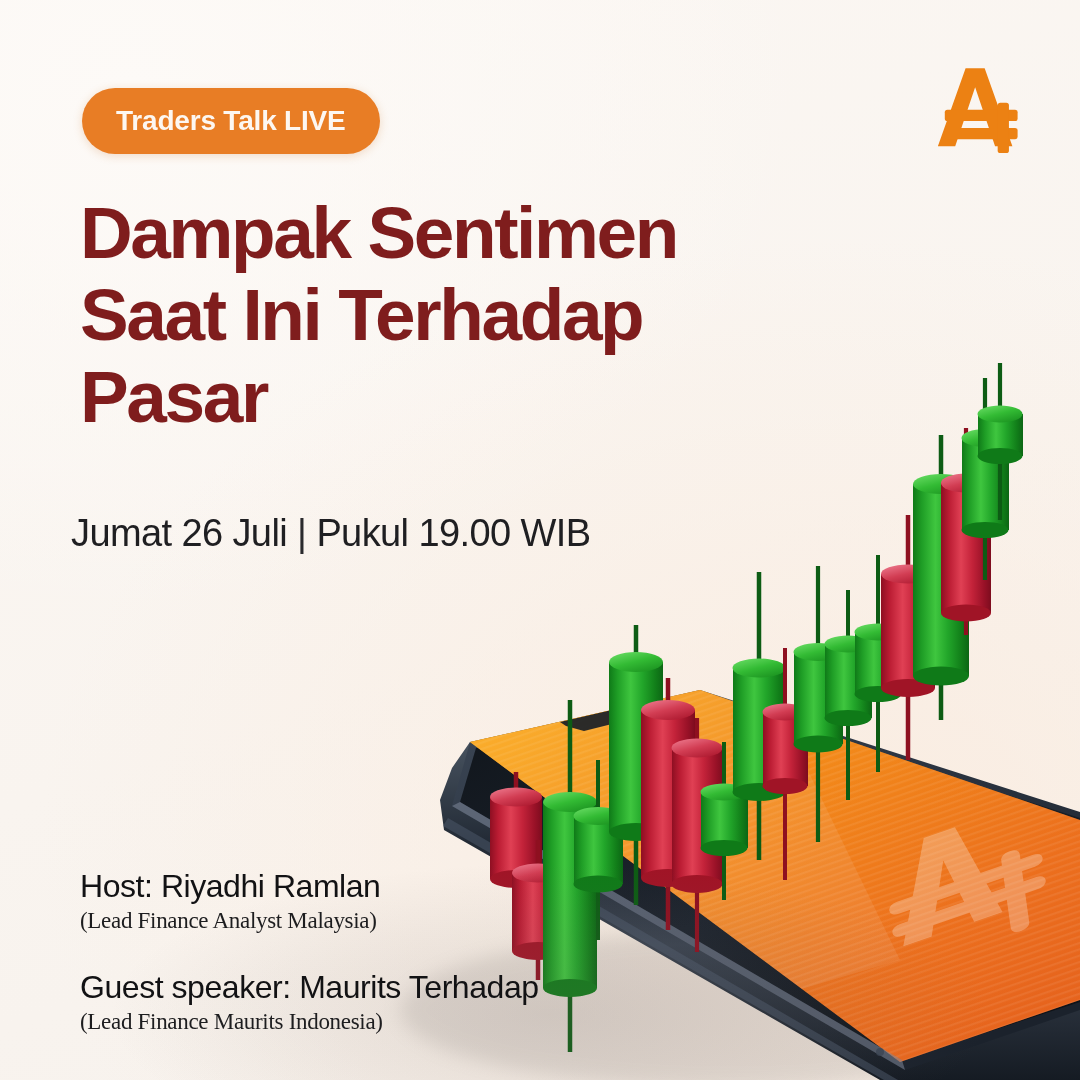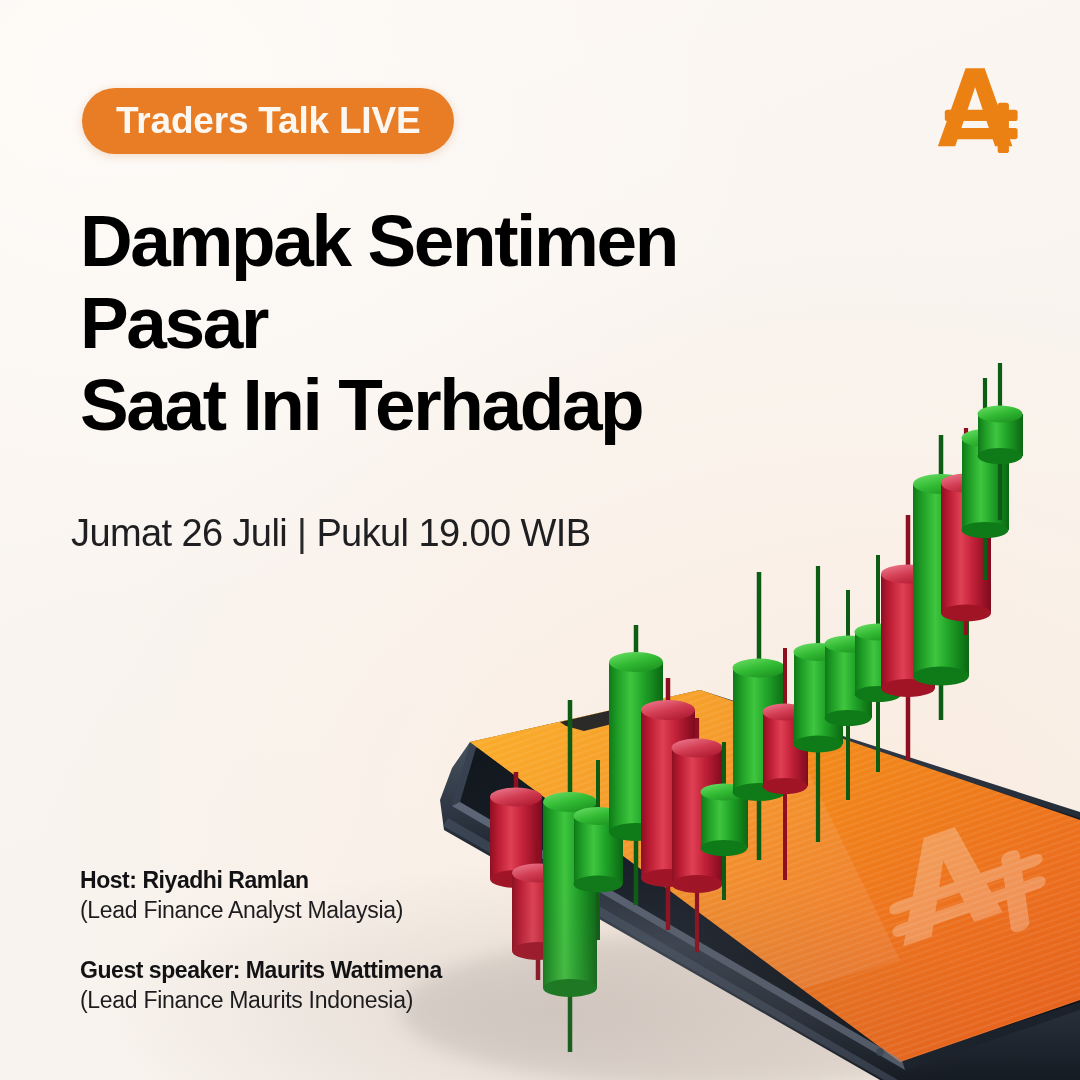--- a/index.html
+++ b/index.html
@@ -37,42 +37,41 @@
   .badge{
     position:absolute; left:82px; top:88px;
     height:66px; padding:0 34px;
     display:flex; align-items:center; justify-content:center;
     background:#e87d25;
     border-radius:34px;
     box-shadow:0 2px 10px rgba(200,110,30,0.22);
   }
   .badge-label{
     color:#fdf7f1;
-    font-size:37px;
+    font-size:28px;
     font-weight:bold;
     letter-spacing:-0.2px;
     white-space:nowrap;
   }
 
   
   .logo{
     position:absolute; right:52px; top:56px;
     width:104px; height:104px;
   }
 
   
   .headline{
     position:absolute; left:80px; top:192px;
     width:740px;
-    color:#000000;
+    color:#7f1d1d;
     font-size:73px;
     font-weight:bold;
     line-height:1.12;
     letter-spacing:-2.4px;
-    margin-top:8px;
   }
   .headline span{ display:block; }
 
   
   .datetime{
     position:absolute; left:71px; top:512px;
     color:#1f1f22;
     font-size:38px;
     font-weight:normal;
     letter-spacing:-0.6px;
@@ -87,33 +86,34 @@
 
   
   .speakers{
     position:absolute; left:80px; top:866px;
     z-index:40;
   }
   .sp-block{ margin-bottom:30px; }
   .sp-block:last-child{ margin-bottom:0; }
   .sp-name{
     color:#121214;
-    font-size:23px;
-    font-weight:bold;
+    font-size:32px;
+    font-weight:normal;
     letter-spacing:-0.45px;
     line-height:1.26;
     white-space:nowrap;
   }
   .sp-role{
     color:#1d1d1f;
     font-size:23px;
     font-weight:normal;
     letter-spacing:-0.3px;
     line-height:1.34;
     white-space:nowrap;
+    font-family:Liberation Serif, serif;
   }
 
   
   .art{
     position:absolute; left:0; top:0;
     width:1080px; height:1080px;
     pointer-events:none;
   }
 </style>
 </head>
@@ -336,32 +336,32 @@
     <g fill="#ec8113">
       <path d="M 16 104 L 48 14 L 70 14 L 102 104 L 82 104 L 59 36 L 36 104 Z"></path>
       <rect x="24" y="62" width="84" height="13" rx="3"></rect>
       <rect x="24" y="83" width="84" height="13" rx="3"></rect>
       <rect x="85" y="54" width="13" height="58" rx="3"></rect>
     </g>
   </svg>
 
   <div class="headline">
     <span>Dampak Sentimen</span>
+    <span>Saat Ini Terhadap</span>
     <span>Pasar</span>
-    <span>Saat Ini Terhadap</span>
   </div>
 
   <div class="datetime">
     <span>Jumat 26 Juli</span><span class="sep">|</span><span>Pukul 19.00 WIB</span>
   </div>
 
   <div class="speakers">
     <div class="sp-block">
       <div class="sp-name">Host: Riyadhi Ramlan</div>
       <div class="sp-role">(Lead Finance Analyst Malaysia)</div>
     </div>
     <div class="sp-block">
-      <div class="sp-name">Guest speaker: Maurits Wattimena</div>
+      <div class="sp-name">Guest speaker: Maurits Terhadap</div>
       <div class="sp-role">(Lead Finance Maurits Indonesia)</div>
     </div>
   </div>
 
 </div>
 
 </body></html>

